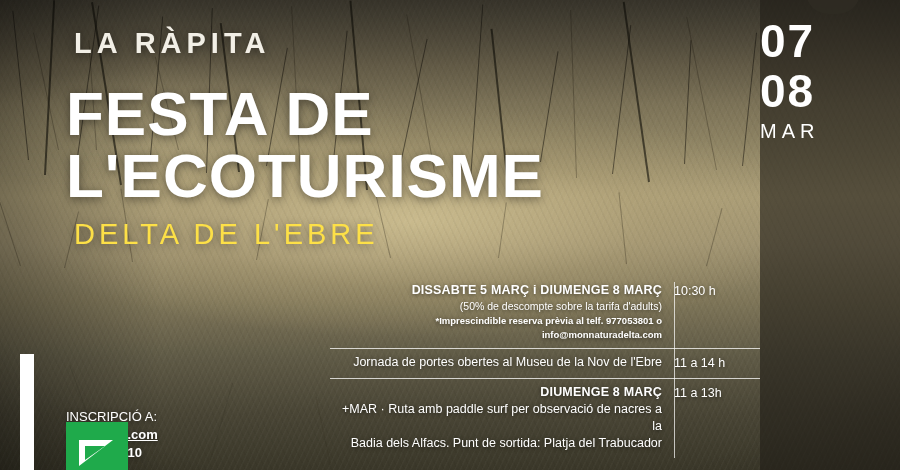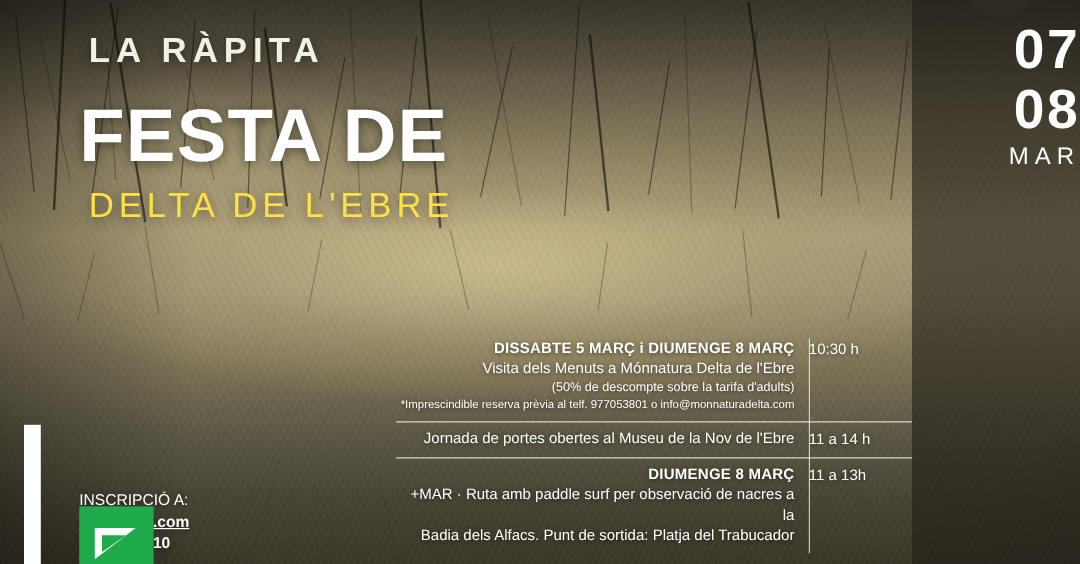--- a/index.html
+++ b/index.html
@@ -77,21 +77,21 @@
     right: 0;
     width: 140px;
     height: 470px;
     background: rgba(34,30,24,0.62);
   }
   .dates {
     position: absolute;
     top: 16px;
     right: 0;
     width: 140px;
-    text-align: right;
+    text-align: left;
     color: #fff;
   }
   .dates .d {
     font-size: 46px;
     font-weight: 700;
     letter-spacing: 2px;
     line-height: 50px;
   }
   .dates .m {
     font-size: 20px;
@@ -227,21 +227,21 @@
     line-height: 17px;
   }
   .small {
     font-size: 10.5px;
     line-height: 15px;
     font-weight: 400;
   }
   .tiny {
     font-size: 9.5px;
     line-height: 14px;
-    font-weight: 400;
+    font-weight: 700;
   }
   .programme-wrap { position: relative; }
   .vline {
     position: absolute;
     left: 344px;
     top: 0;
     width: 1px;
     height: 100%;
     background: rgba(255,255,255,0.7);
   }
@@ -300,20 +300,21 @@
 
   <div class="dates">
     <div class="d">07</div>
     <div class="d">08</div>
     <div class="m">MAR</div>
   </div>
 
   <div class="titles">
     <div class="kicker">LA RÀPITA</div>
     <div class="t1">FESTA DE</div>
+    <div class="t2">L'ECOTURISME</div>
     <div class="subtitle">DELTA DE L'EBRE</div>
   </div>
 
   <div class="left-white-bar"></div>
 
   <div class="left-block">
     <div class="lbl">INSCRIPCIÓ A:</div>
     <div class="web">enlarapita.com</div>
     <div class="tel">977 10 10 10</div>
   </div>
@@ -325,21 +326,20 @@
     </svg>
   </div>
 
   <div class="programme">
     <div class="programme-wrap">
       <div class="vline"></div>
 
       <div class="prog-row">
         <div class="prog-body">
           <div class="head">DISSABTE 5 MARÇ i DIUMENGE 8 MARÇ</div>
-          <div class="line">Visita dels Menuts a Mónnatura Delta de l'Ebre</div>
           <div class="small">(50% de descompte sobre la tarifa d'adults)</div>
           <div class="tiny">*Imprescindible reserva prèvia al telf. 977053801 o info@monnaturadelta.com</div>
         </div>
         <div class="prog-time">10:30 h</div>
       </div>
 
       <div class="sep"></div>
 
       <div class="prog-row">
         <div class="prog-body">

